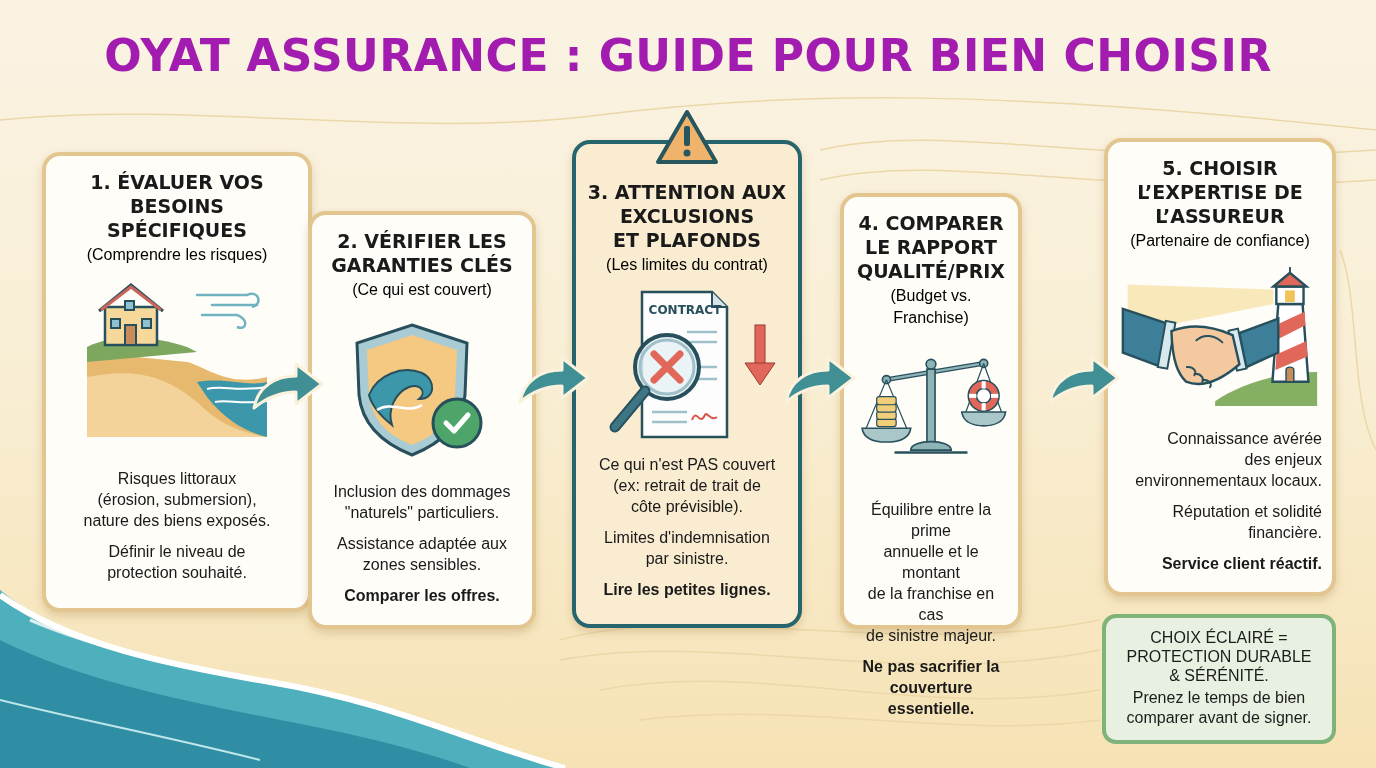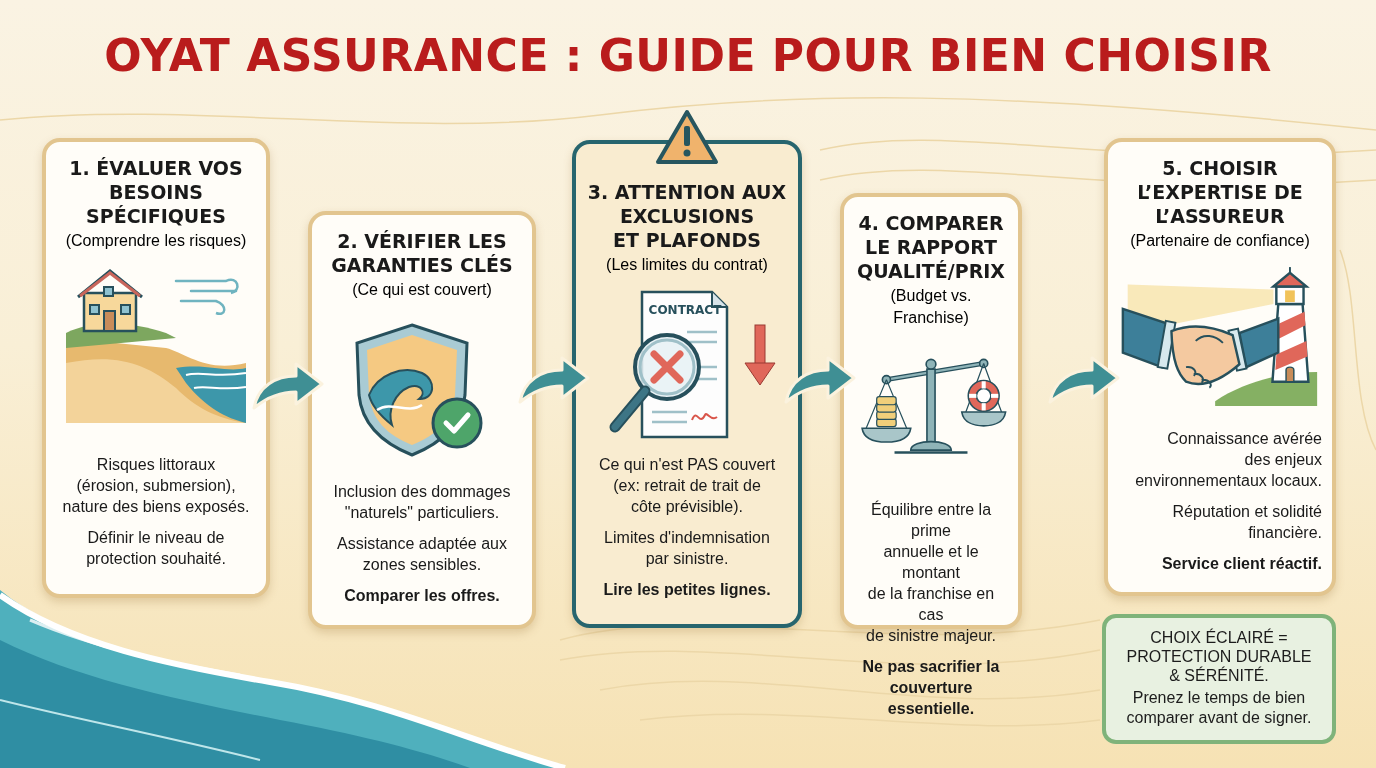--- a/index.html
+++ b/index.html
@@ -9,21 +9,21 @@
     font-family: "Liberation Sans", sans-serif;
     background: linear-gradient(180deg, #faf3e3 0%, #f9efd6 45%, #f6e2b4 100%);
     color: #1c1c1c;
   }
   .bg-lines { position: absolute; inset: 0; z-index: 0; }
   .title {
     position: absolute; left: 0; top: 30px; width: 1376px;
     text-align: center;
     font-family: "DejaVu Sans", sans-serif;
     font-weight: bold; font-size: 44px; letter-spacing: 0.5px;
-    color: #b91c1c; z-index: 2;
+    color: #a21caf; z-index: 2;
   }
   .card {
     position: absolute; z-index: 2;
     background: #fffdf8;
     border: 4px solid #e2c58f;
     border-radius: 18px;
     box-shadow: 0 4px 8px rgba(150,110,50,0.25);
     text-align: center;
     padding: 14px 10px 10px;
   }
@@ -70,21 +70,21 @@
   </g>
   <path d="M0 590 C60 640 160 660 260 680 C380 700 460 740 560 768 L0 768 Z" fill="#4fb0bd"></path>
   <path d="M0 640 C80 680 180 700 280 720 C360 735 420 750 470 768 L0 768 Z" fill="#2f8ea3"></path>
   <path d="M0 595 C70 645 170 665 270 682 C390 702 470 742 565 768" fill="none" stroke="#ffffff" stroke-width="6"></path>
   <path d="M30 620 C100 650 180 665 240 675" fill="none" stroke="#ffffff" stroke-width="3" opacity="0.8"></path>
   <path d="M0 700 C80 720 160 735 260 760" fill="none" stroke="#bfe6ea" stroke-width="2"></path>
 </svg>
 
 <div class="title">OYAT ASSURANCE : GUIDE POUR BIEN CHOISIR</div>
 
-<div class="card" style="left:42px; top:138px; width:228px; height:460px;">
+<div class="card" style="left:42px; top:152px; width:270px; height:460px;">
   <div class="card-title">1. ÉVALUER VOS
 BESOINS
 SPÉCIFIQUES</div>
   <div class="card-sub">(Comprendre les risques)</div>
   <div class="card-illus" style="height:180px; margin-top:6px;">
     <svg width="200" height="170" viewBox="0 0 200 170">
       <path d="M10 95 L10 160 L190 160 L190 100 C150 110 130 90 110 85 L10 75 Z" fill="#e7b96e"></path>
       <path d="M10 100 C60 90 90 100 120 125 C140 145 160 155 190 160 L10 160 Z" fill="#f3d39a"></path>
       <path d="M10 70 C40 55 80 60 110 70 L120 75 L10 85 Z" fill="#7da75f"></path>
       <path d="M120 105 C150 100 170 110 190 105 L190 160 C170 155 150 145 130 120 Z" fill="#3d97aa"></path>

